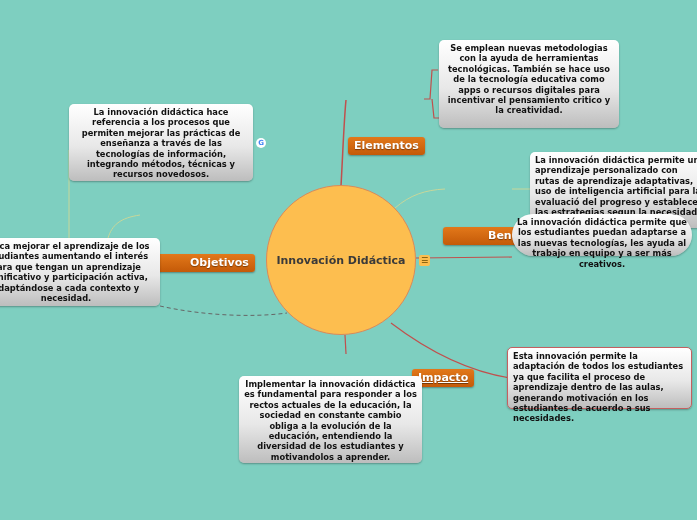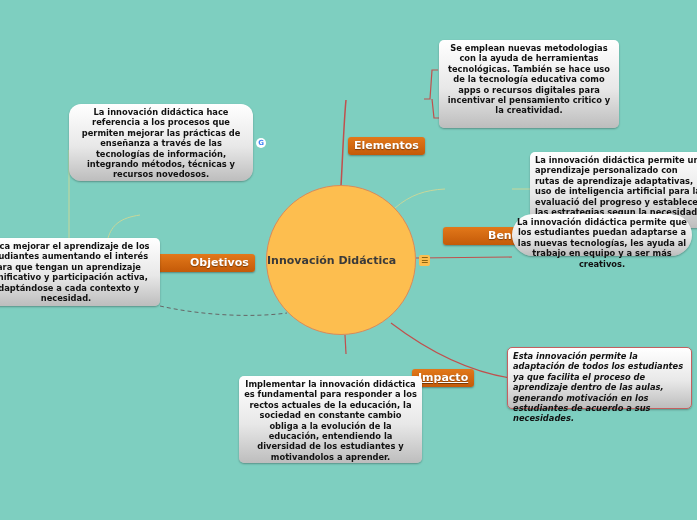--- a/index.html
+++ b/index.html
@@ -5,37 +5,37 @@
   html, body { margin:0; padding:0; }
   body {
     width:697px; height:520px; overflow:hidden; position:relative;
     background:#7ecfc0;
     font-family:"DejaVu Sans", sans-serif;
   }
   svg.lines { position:absolute; left:0; top:0; width:697px; height:520px; }
   .center {
     position:absolute; left:266px; top:185px; width:150px; height:150px;
     border-radius:50%; background:#fdbe4f; border:1px solid #d98a5a;
-    display:flex; align-items:center; justify-content:flex-start; box-sizing:border-box;
+    display:flex; align-items:center; justify-content:center; box-sizing:border-box;
   }
   .center span { font-weight:bold; font-size:11px; color:#3a3a3a; }
   .topic {
     position:absolute; background:linear-gradient(#e2781a,#c45a08);
     color:#fff; font-weight:bold; font-size:11px; padding:2px 6px;
     border-radius:3px; box-shadow:0 1px 2px rgba(0,0,0,0.35);
     text-shadow:0 1px 1px rgba(0,0,0,0.4); white-space:nowrap; line-height:14px;margin-top:46px;
   }
   .note {
     position:absolute; background:linear-gradient(#ffffff 0%, #e8e8e8 55%, #bdbdbd 100%);
     border-radius:5px; box-shadow:0 1px 2px rgba(0,0,0,0.3);
     font-weight:bold; font-size:8.3px; color:#111; line-height:10.4px;
     padding:3px 5px; box-sizing:border-box; text-align:center;
   }
   .note.left { text-align:left; }
-  .note.red { border:1px solid #c46060;font-style:italic; }
+  .note.red { border:1px solid #c46060; }
   .menu-icon {
     position:absolute; left:419px; top:255px; width:11px; height:11px;
     background:#fdbe4f; border-radius:2px; font-size:8px; line-height:11px;
     text-align:center; color:#6b4a00;
   }
   .g-icon {
     position:absolute; left:256px; top:138px; width:10px; height:10px; border-radius:50%;
     background:#fff; display:flex; align-items:center; justify-content:center;
     font-size:7px; font-weight:bold; color:#4285f4;
   }
@@ -71,14 +71,14 @@
 
 <div class="topic" style="left:412px;top:323px;text-decoration:underline;">Impacto</div>
 <div class="note left red" style="left:507px;top:347px;width:185px;height:62px;">Esta innovación permite la adaptación de todos los estudiantes ya que facilita el proceso de aprendizaje dentro de las aulas, generando motivación en los estudiantes de acuerdo a sus necesidades.</div>
 
 <div class="topic" style="left:273px;top:354px;">Conclusión</div>
 <div class="note" style="left:239px;top:376px;width:183px;height:87px;">Implementar la innovación didáctica es fundamental para responder a los rectos actuales de la educación, la sociedad en constante cambio obliga a la evolución de la educación, entendiendo la diversidad de los estudiantes y motivandolos a aprender.</div>
 
 <div class="topic" style="left:146px;top:208px;padding-left:44px;">Objetivos</div>
 <div class="note" style="left:-28px;top:238px;width:188px;height:68px;">Busca mejorar el aprendizaje de los estudiantes aumentando el interés para que tengan un aprendizaje significativo y participación activa, adaptándose a cada contexto y necesidad.</div>
 
-<div class="note" style="left:69px;top:104px;width:184px;height:77px;border-radius:12px;">La innovación didáctica hace referencia a los procesos que permiten mejorar las prácticas de enseñanza a través de las tecnologías de información, integrando métodos, técnicas y recursos novedosos.</div>
+<div class="note" style="left:69px;top:104px;width:184px;height:77px;">La innovación didáctica hace referencia a los procesos que permiten mejorar las prácticas de enseñanza a través de las tecnologías de información, integrando métodos, técnicas y recursos novedosos.</div>
 <div class="g-icon">G</div>
 
 </body></html>

